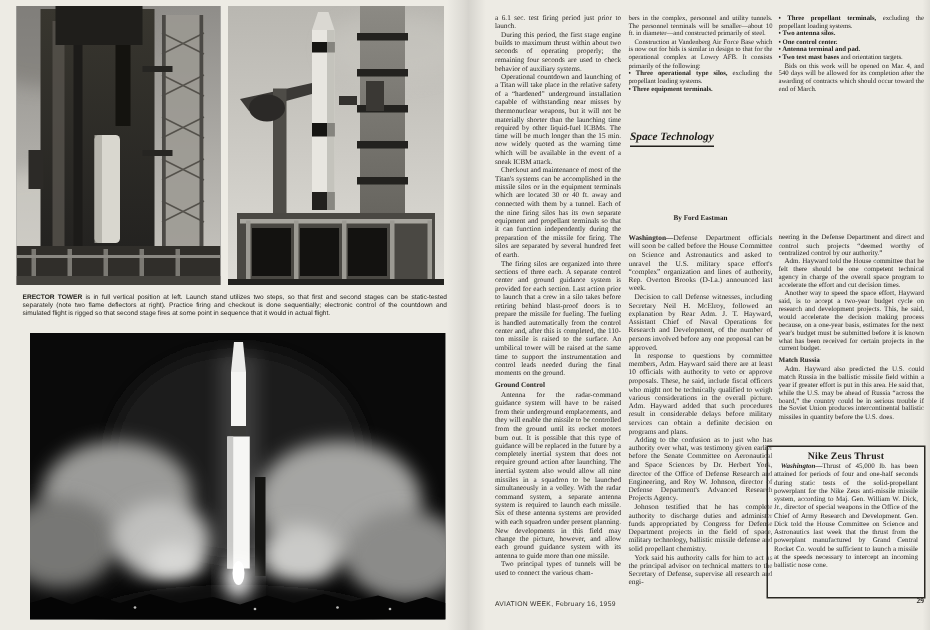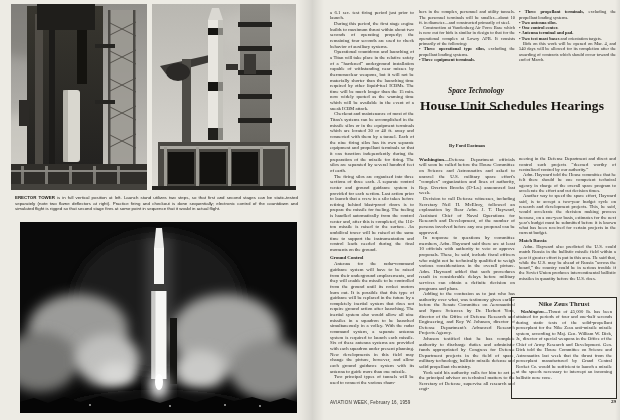--- a/index.html
+++ b/index.html
@@ -31,21 +31,21 @@
 
   
   #col1{left:330px;top:9px;width:84px;height:387px;}
   #col1 .sc{width:168px;font-size:9.6px;line-height:11.3px;}
   #col2top{left:419px;top:9px;width:96px;height:75px;}
   #col2top .sc{width:192px;font-size:9px;line-height:10.6px;}
   #col3top{left:519px;top:9px;width:97px;height:75px;}
   #col3top .sc{width:194px;font-size:9px;line-height:10.6px;}
 
   #section-label{left:420px;top:86px;font-style:italic;font-weight:bold;font-size:7.5px;
-    border-bottom:1.2px solid #23211d;padding-bottom:14px;color:#1d1b17;margin-left:28px;}
+    border-bottom:1.2px solid #23211d;padding-bottom:2px;color:#1d1b17;}
   #headline{left:420px;top:97px;width:200px;font-weight:bold;font-size:13.5px;line-height:17.5px;
     color:#171511;letter-spacing:0.1px;}
   #byline{left:419px;top:143px;width:96px;height:8px;overflow:hidden;}
   #byline .sc{width:192px;text-align:center;font-weight:bold;font-size:9.5px;}
 
   #hcol1{left:419px;top:156px;width:96px;height:240px;}
   #hcol1 .sc{width:192px;font-size:9.8px;line-height:11.2px;}
   #hcol2{left:519px;top:156px;width:97px;height:139px;}
   #hcol2 .sc{width:194px;font-size:9.4px;line-height:10.6px;}
 
@@ -225,21 +225,20 @@
       <p class="para bullet"><b class="lead">• Two antenna silos.</b><span></span></p>
       <p class="para bullet"><b class="lead">• One control center.</b><span></span></p>
       <p class="para bullet"><b class="lead">• Antenna terminal and pad.</b><span></span></p>
       <p class="para bullet"><b class="lead">• Two test mast bases</b><span> and orientation targets.</span></p>
       <p class="para">Bids on this work will be opened on Mar. 4, and 540 days will be allowed for its completion after the awarding of contracts which should occur toward the end of March.</p>
     </div>
   </div>
 
   <div id="section-label" class="abs">Space Technology</div>
   <div id="headline" class="abs">
-    <div>House Unit Schedules Hearings</div>
   </div>
   <div id="byline" class="abs col">
     <div class="sc">By Ford Eastman</div>
   </div>
 
   <div id="hcol1" class="abs col">
     <div class="sc">
       <p class="para"><b class="lead">Washington—</b><span>Defense Department officials will soon be called before the House Committee on Science and Astronautics and asked to unravel the U.S. military space effort's “complex” organization and lines of authority, Rep. Overton Brooks (D-La.) announced last week.</span></p>
       <p class="para">Decision to call Defense witnesses, including Secretary Neil H. McElroy, followed an explanation by Rear Adm. J. T. Hayward, Assistant Chief of Naval Operations for Research and Development, of the number of persons involved before any one proposal can be approved.</p>
       <p class="para">In response to questions by committee members, Adm. Hayward said there are at least 10 officials with authority to veto or approve proposals. These, he said, include fiscal officers who might not be technically qualified to weigh various considerations in the overall picture. Adm. Hayward added that such procedures result in considerable delays before military services can obtain a definite decision on programs and plans.</p>

